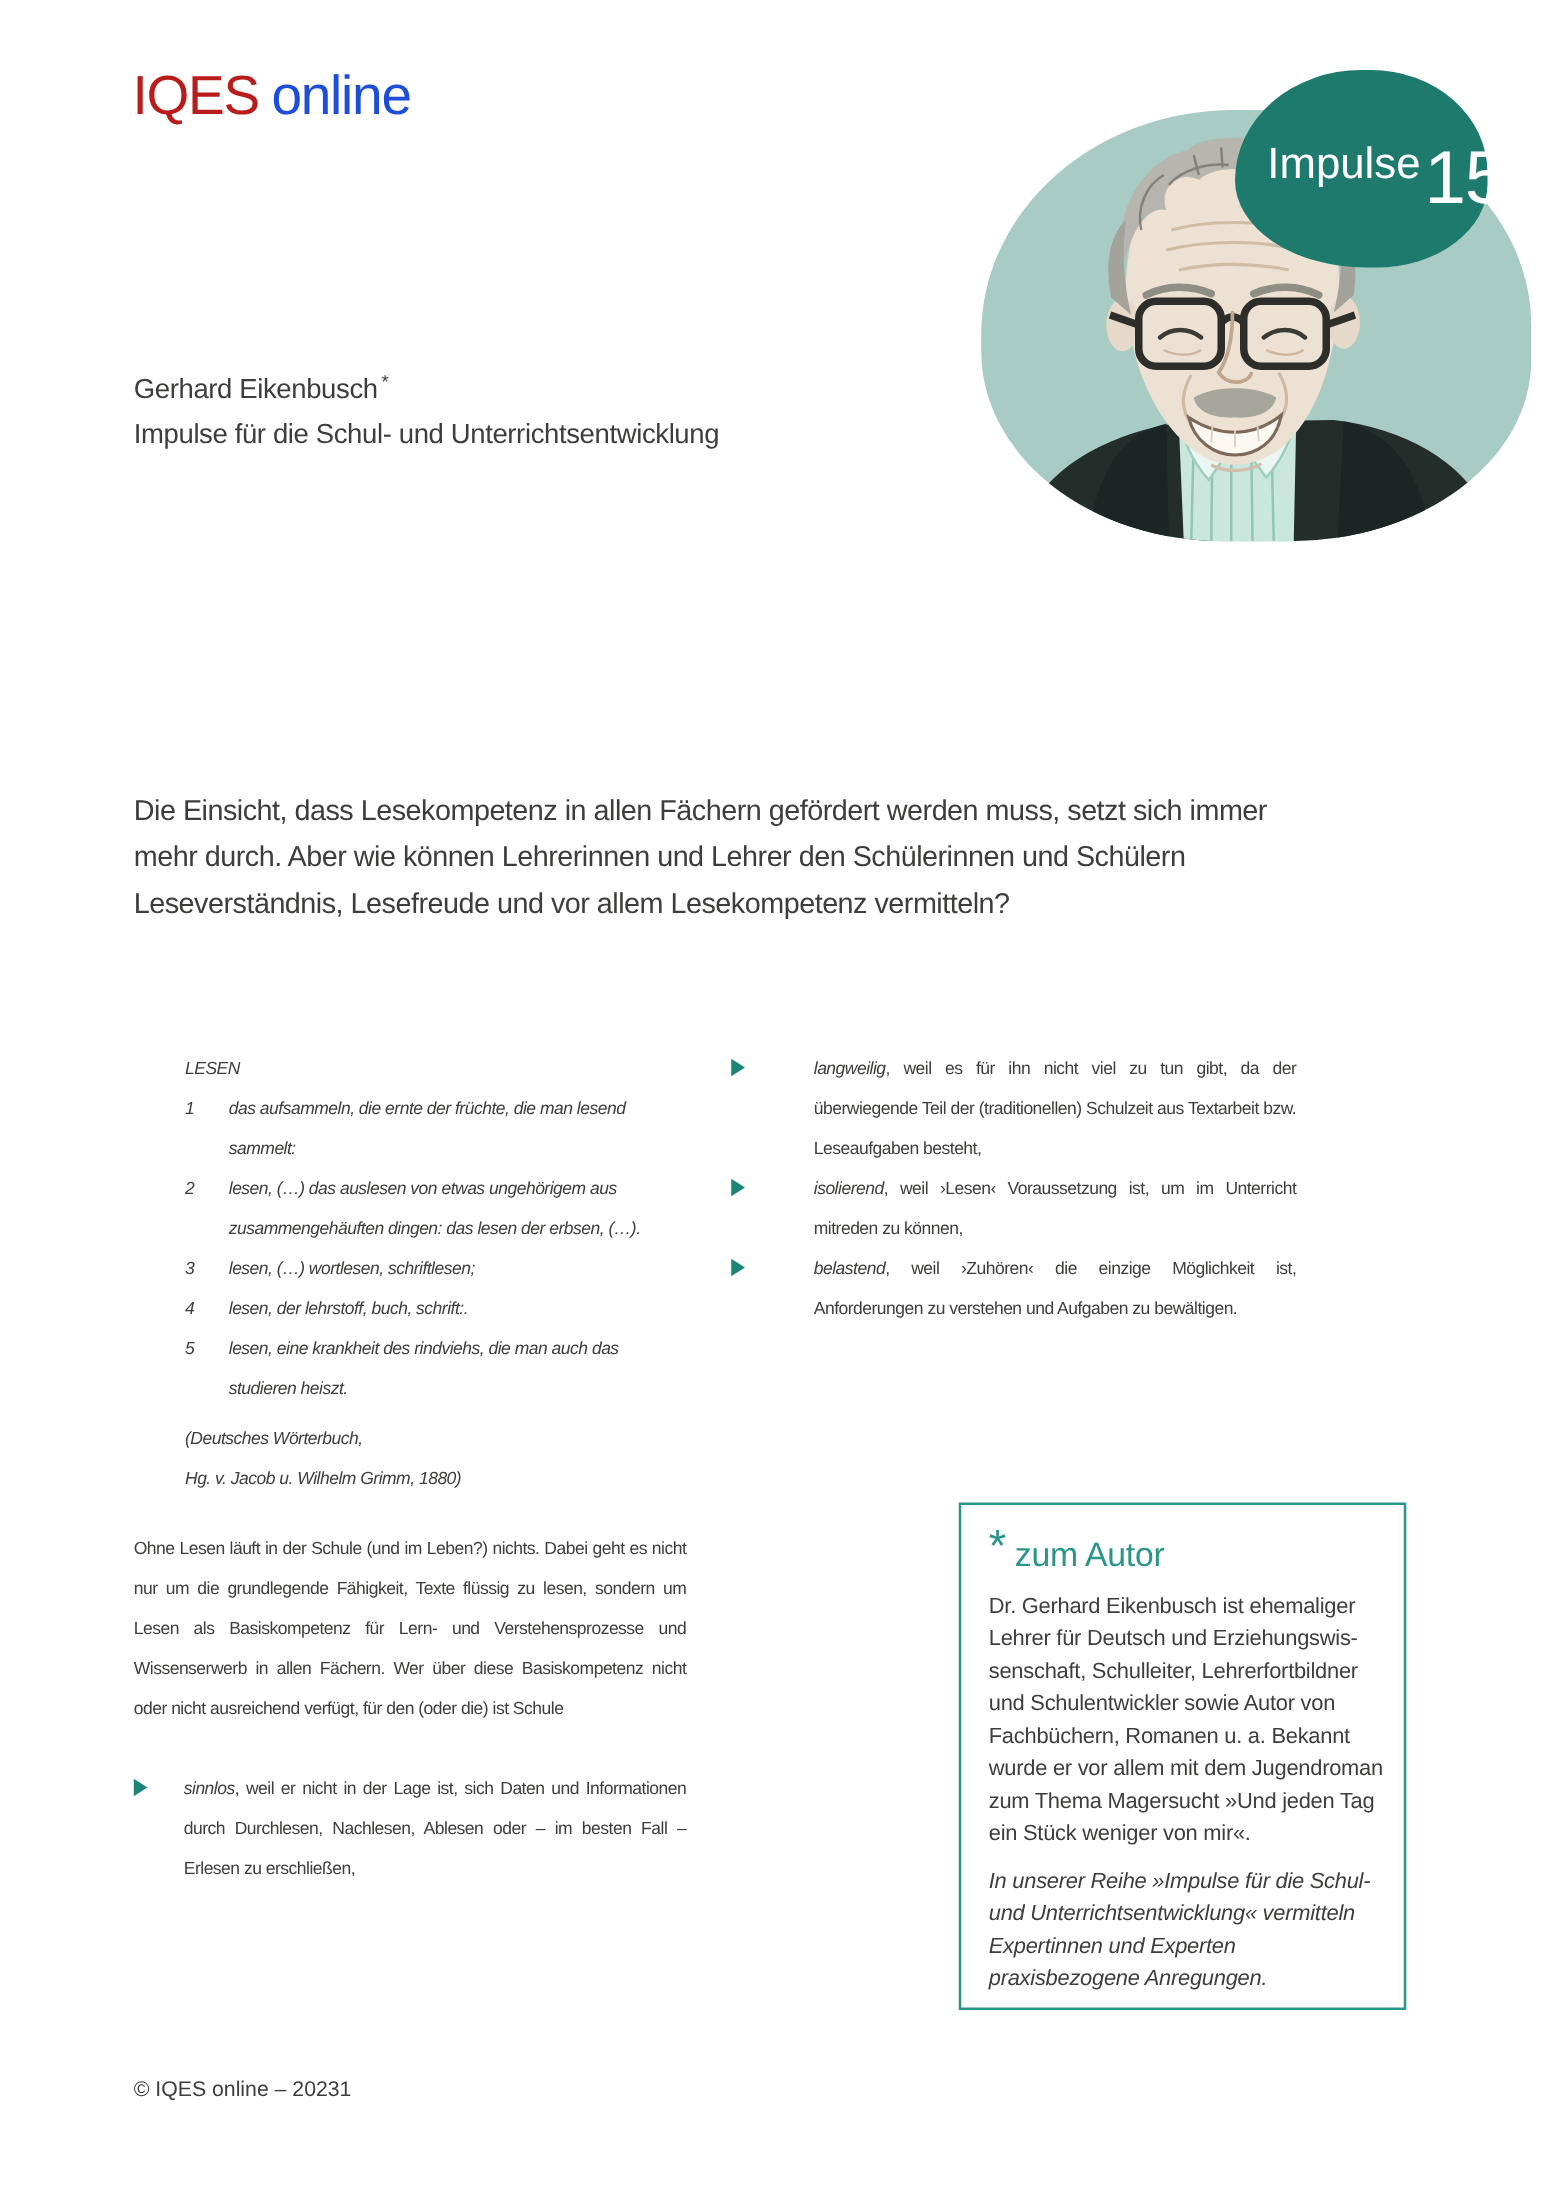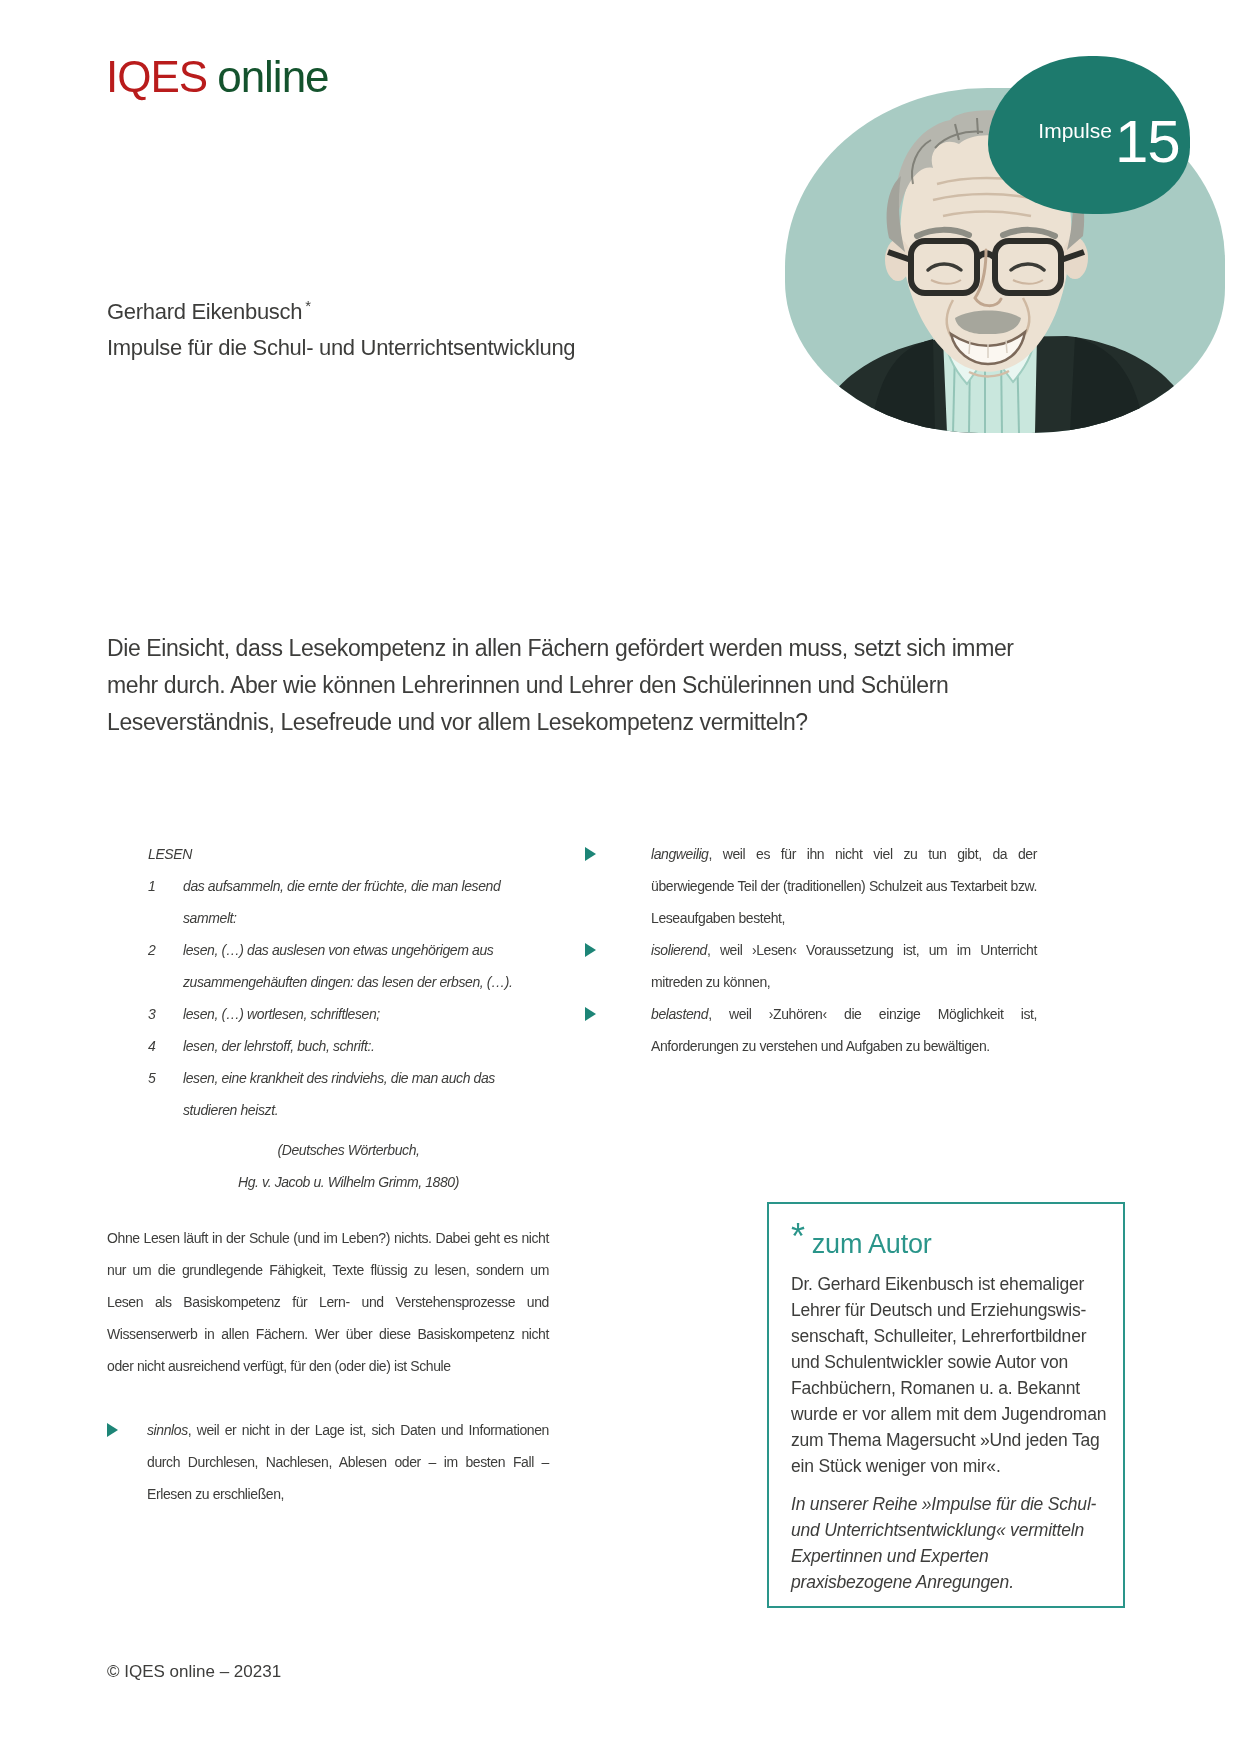--- a/index.html
+++ b/index.html
@@ -2,53 +2,53 @@
 <html lang="de"><head>
 <meta charset="utf-8">
 <style>
   html,body{margin:0;padding:0;background:#ffffff;}
   .page{position:relative;width:1240px;height:1754px;background:#fff;overflow:hidden;
         font-family:"Liberation Sans",sans-serif;color:#3d3d3b;}
 
   
   .logo{position:absolute;left:106px;top:52px;font-size:44px;letter-spacing:-1px;white-space:nowrap;}
   .logo-teal{color:#b91c1c;}
-  .logo-dark{color:#14532d;margin-left:10px;}
+  .logo-dark{color:#1d4ed8;margin-left:10px;}
 
   
   .blob{position:absolute;left:785px;top:88px;width:440px;height:345px;background:#a8cbc3;
         border-radius:46% 46% 44% 44% / 52% 50% 42% 44%;overflow:hidden;}
   .blob svg{position:absolute;left:0;top:0;width:100%;height:100%;}
 
   
   .badge{position:absolute;left:988px;top:56px;width:202px;height:158px;background:#1d7a6d;
          border-radius:52% 48% 46% 54% / 58% 54% 44% 46%;
          display:flex;align-items:center;justify-content:center;color:#fff;}
-  .badge-label{font-size:21px;margin-top:-8px;margin-left:40px;}
+  .badge-label{font-size:35px;margin-top:-8px;margin-left:40px;}
   .badge-number{font-size:60px;font-weight:400;letter-spacing:-1px;line-height:1;margin-left:3px;margin-top:14px;}
 
   
   .author-block{position:absolute;left:107px;top:288px;font-size:22px;letter-spacing:-0.3px;line-height:36px;}
   .author-line sup{font-size:68%;vertical-align:super;margin-left:3px;}
 
   
   .title{position:absolute;left:105px;top:392px;margin:0;font-weight:400;font-size:46px;line-height:57px;
          letter-spacing:-0.5px;color:#2a958a;}
 
   
   .intro{position:absolute;left:107px;top:630px;width:935px;margin:0;font-size:23px;line-height:37px;letter-spacing:-0.4px;}
 
   
   .col{position:absolute;top:838px;font-size:14px;line-height:32px;letter-spacing:-0.4px;}
   .col-left{left:107px;width:442px;}
   .col-right{left:585px;width:452px;}
 
   .dict{margin-left:41px;font-style:italic;}
   .dict-row{display:grid;grid-template-columns:35px 1fr;}
-  .dict-source{text-align:center;margin-top:8px;}
+  .dict-source{text-align:left;margin-top:8px;}
 
   .para{margin:24px 0 0 0;text-align:justify;hyphens:manual;}
 
   .bullet{display:grid;grid-template-columns:40px 1fr;margin-top:32px;}
   .col-right .bullet{grid-template-columns:38px 1fr;margin-top:0;gap:28px;}
   .bullet p{margin:0;text-align:justify;hyphens:manual;}
   .tri{width:0;height:0;border-left:11px solid #1d8577;border-top:7px solid transparent;
        border-bottom:7px solid transparent;margin-top:9px;}
   .lead{font-style:italic;}
 

